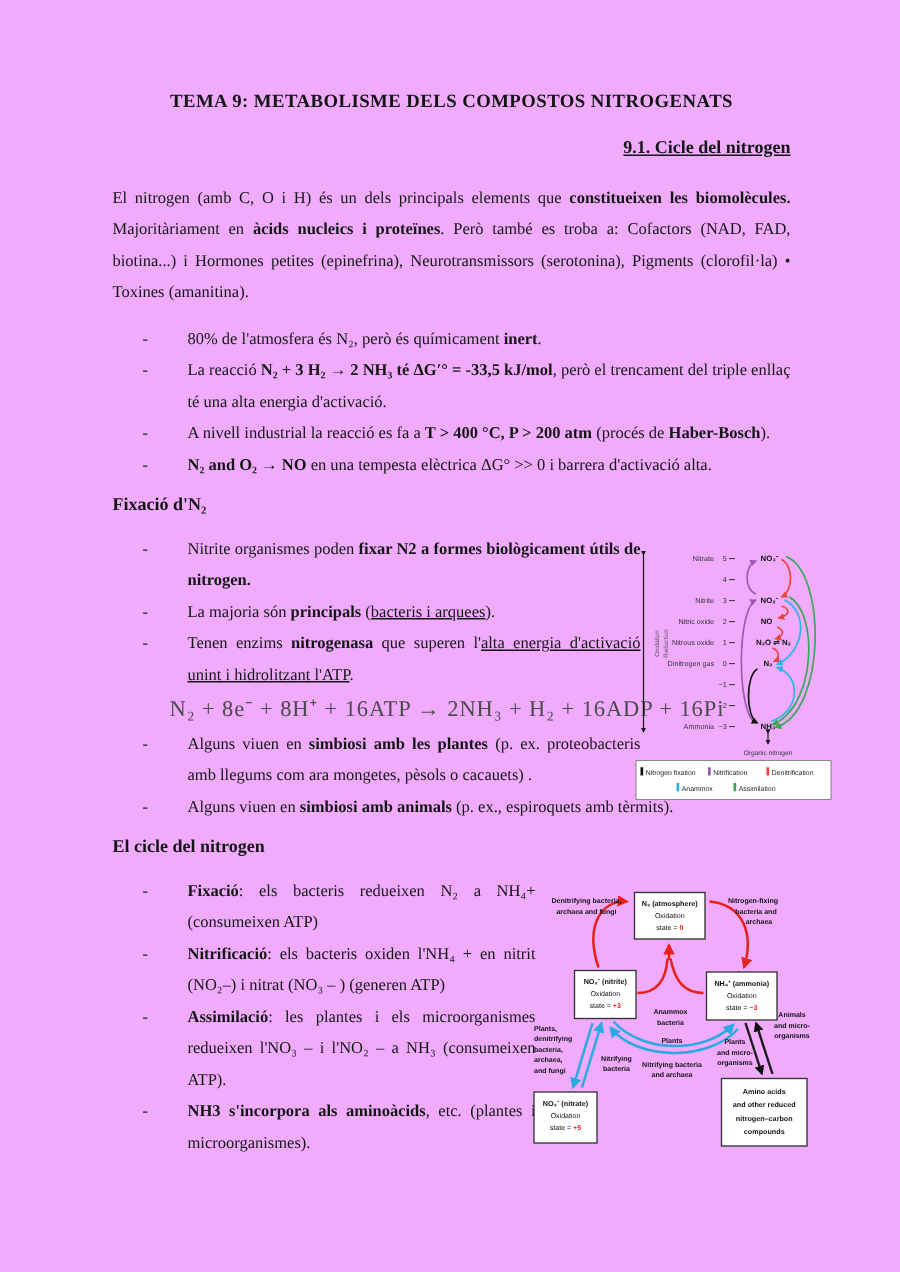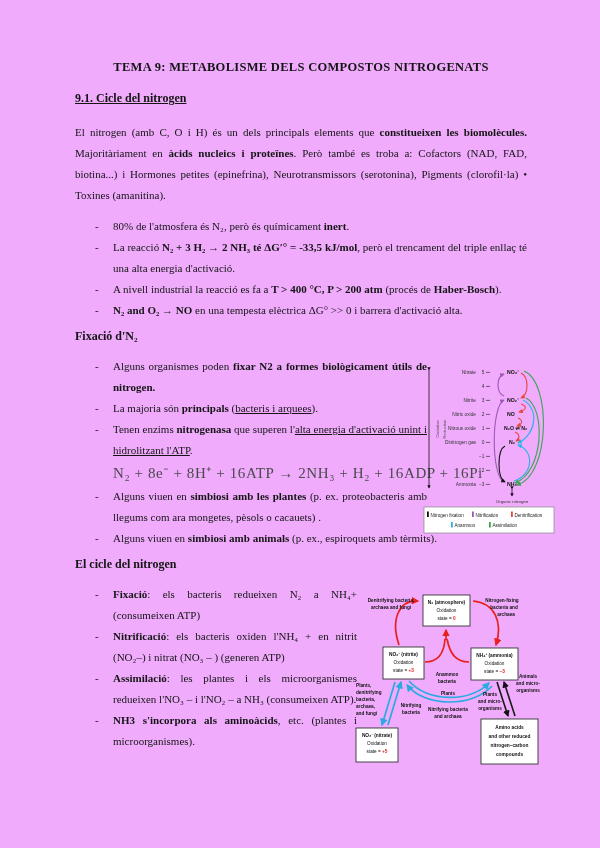--- a/index.html
+++ b/index.html
@@ -7,29 +7,29 @@
     position:relative;
     width:600px;height:848px;
     background:#f0abfc;
     font-family:"Liberation Serif", serif;
     color:#151515;
     box-sizing:border-box;
     padding:60px 73px 0 75px;
     overflow:hidden;
   }
   h1{font-size:12.5px;font-weight:bold;text-align:center;margin:0 0 16px 0;letter-spacing:.3px;}
-  h2{font-size:12px;font-weight:bold;text-decoration:underline;margin:0 0 16px 0;}
+  h2{font-size:12px;font-weight:bold;text-decoration:underline;margin:0 0 16px 0;text-align:right;}
   h3{font-size:12px;font-weight:bold;margin:0 0 14px 0;}
   h3.h-fix{margin:8px 0 12px 0;}
   h3.h-cicle{margin:8px 0 12px 0;}
   p.body{font-size:11px;line-height:21px;text-align:justify;margin:0 0 10px 0;}
   ul.blist{list-style:none;margin:0 0 0 20px;padding:0;font-size:11px;line-height:21px;}
   ul.blist li{display:flex;}
   .dash{flex:none;width:18px;}
-  .li-text{flex:1;text-align:justify;}
+  .li-text{flex:1;text-align:justify;margin-left:12px;}
   ul.narrow1{width:332px;}
   ul.narrow2{width:262px;}
   .b{font-weight:bold;}
   .u{text-decoration:underline;}
   p.equation{font-size:15px;color:#4a4a4a;margin:3px 0 4px 38px;letter-spacing:.6px;line-height:18px;}
   .fig{position:absolute;}
   #fig1{left:420px;top:356px;}
   #fig2{left:354px;top:592px;}
   svg{font-family:"Liberation Sans", sans-serif;}
   .f1-lab{font-size:4.8px;fill:#333;}
@@ -75,21 +75,21 @@
         <span class="dash">-</span>
         <span class="li-text"><span class="b">N₂ and O₂ → NO</span><span> en una tempesta elèctrica ΔG° &gt;&gt; 0 i barrera d'activació alta.</span></span>
       </li>
   </ul>
 
   <h3 class="h-fix">Fixació d'N₂</h3>
 
   <ul class="blist narrow1">
     <li>
         <span class="dash">-</span>
-        <span class="li-text"><span>Alguns organismes poden </span><span class="b">fixar N2 a formes biològicament útils de nitrogen.</span></span>
+        <span class="li-text"><span>Nitrite organismes poden </span><span class="b">fixar N2 a formes biològicament útils de nitrogen.</span></span>
       </li>
     <li>
         <span class="dash">-</span>
         <span class="li-text"><span>La majoria són </span><span class="b">principals</span><span> (</span><span class="u">bacteris i arquees</span><span>).</span></span>
       </li>
     <li>
         <span class="dash">-</span>
         <span class="li-text"><span>Tenen enzims </span><span class="b">nitrogenasa</span><span> que superen l'</span><span class="u">alta energia d'activació unint i hidrolitzant l'ATP</span><span>.</span></span>
       </li>
   </ul>

